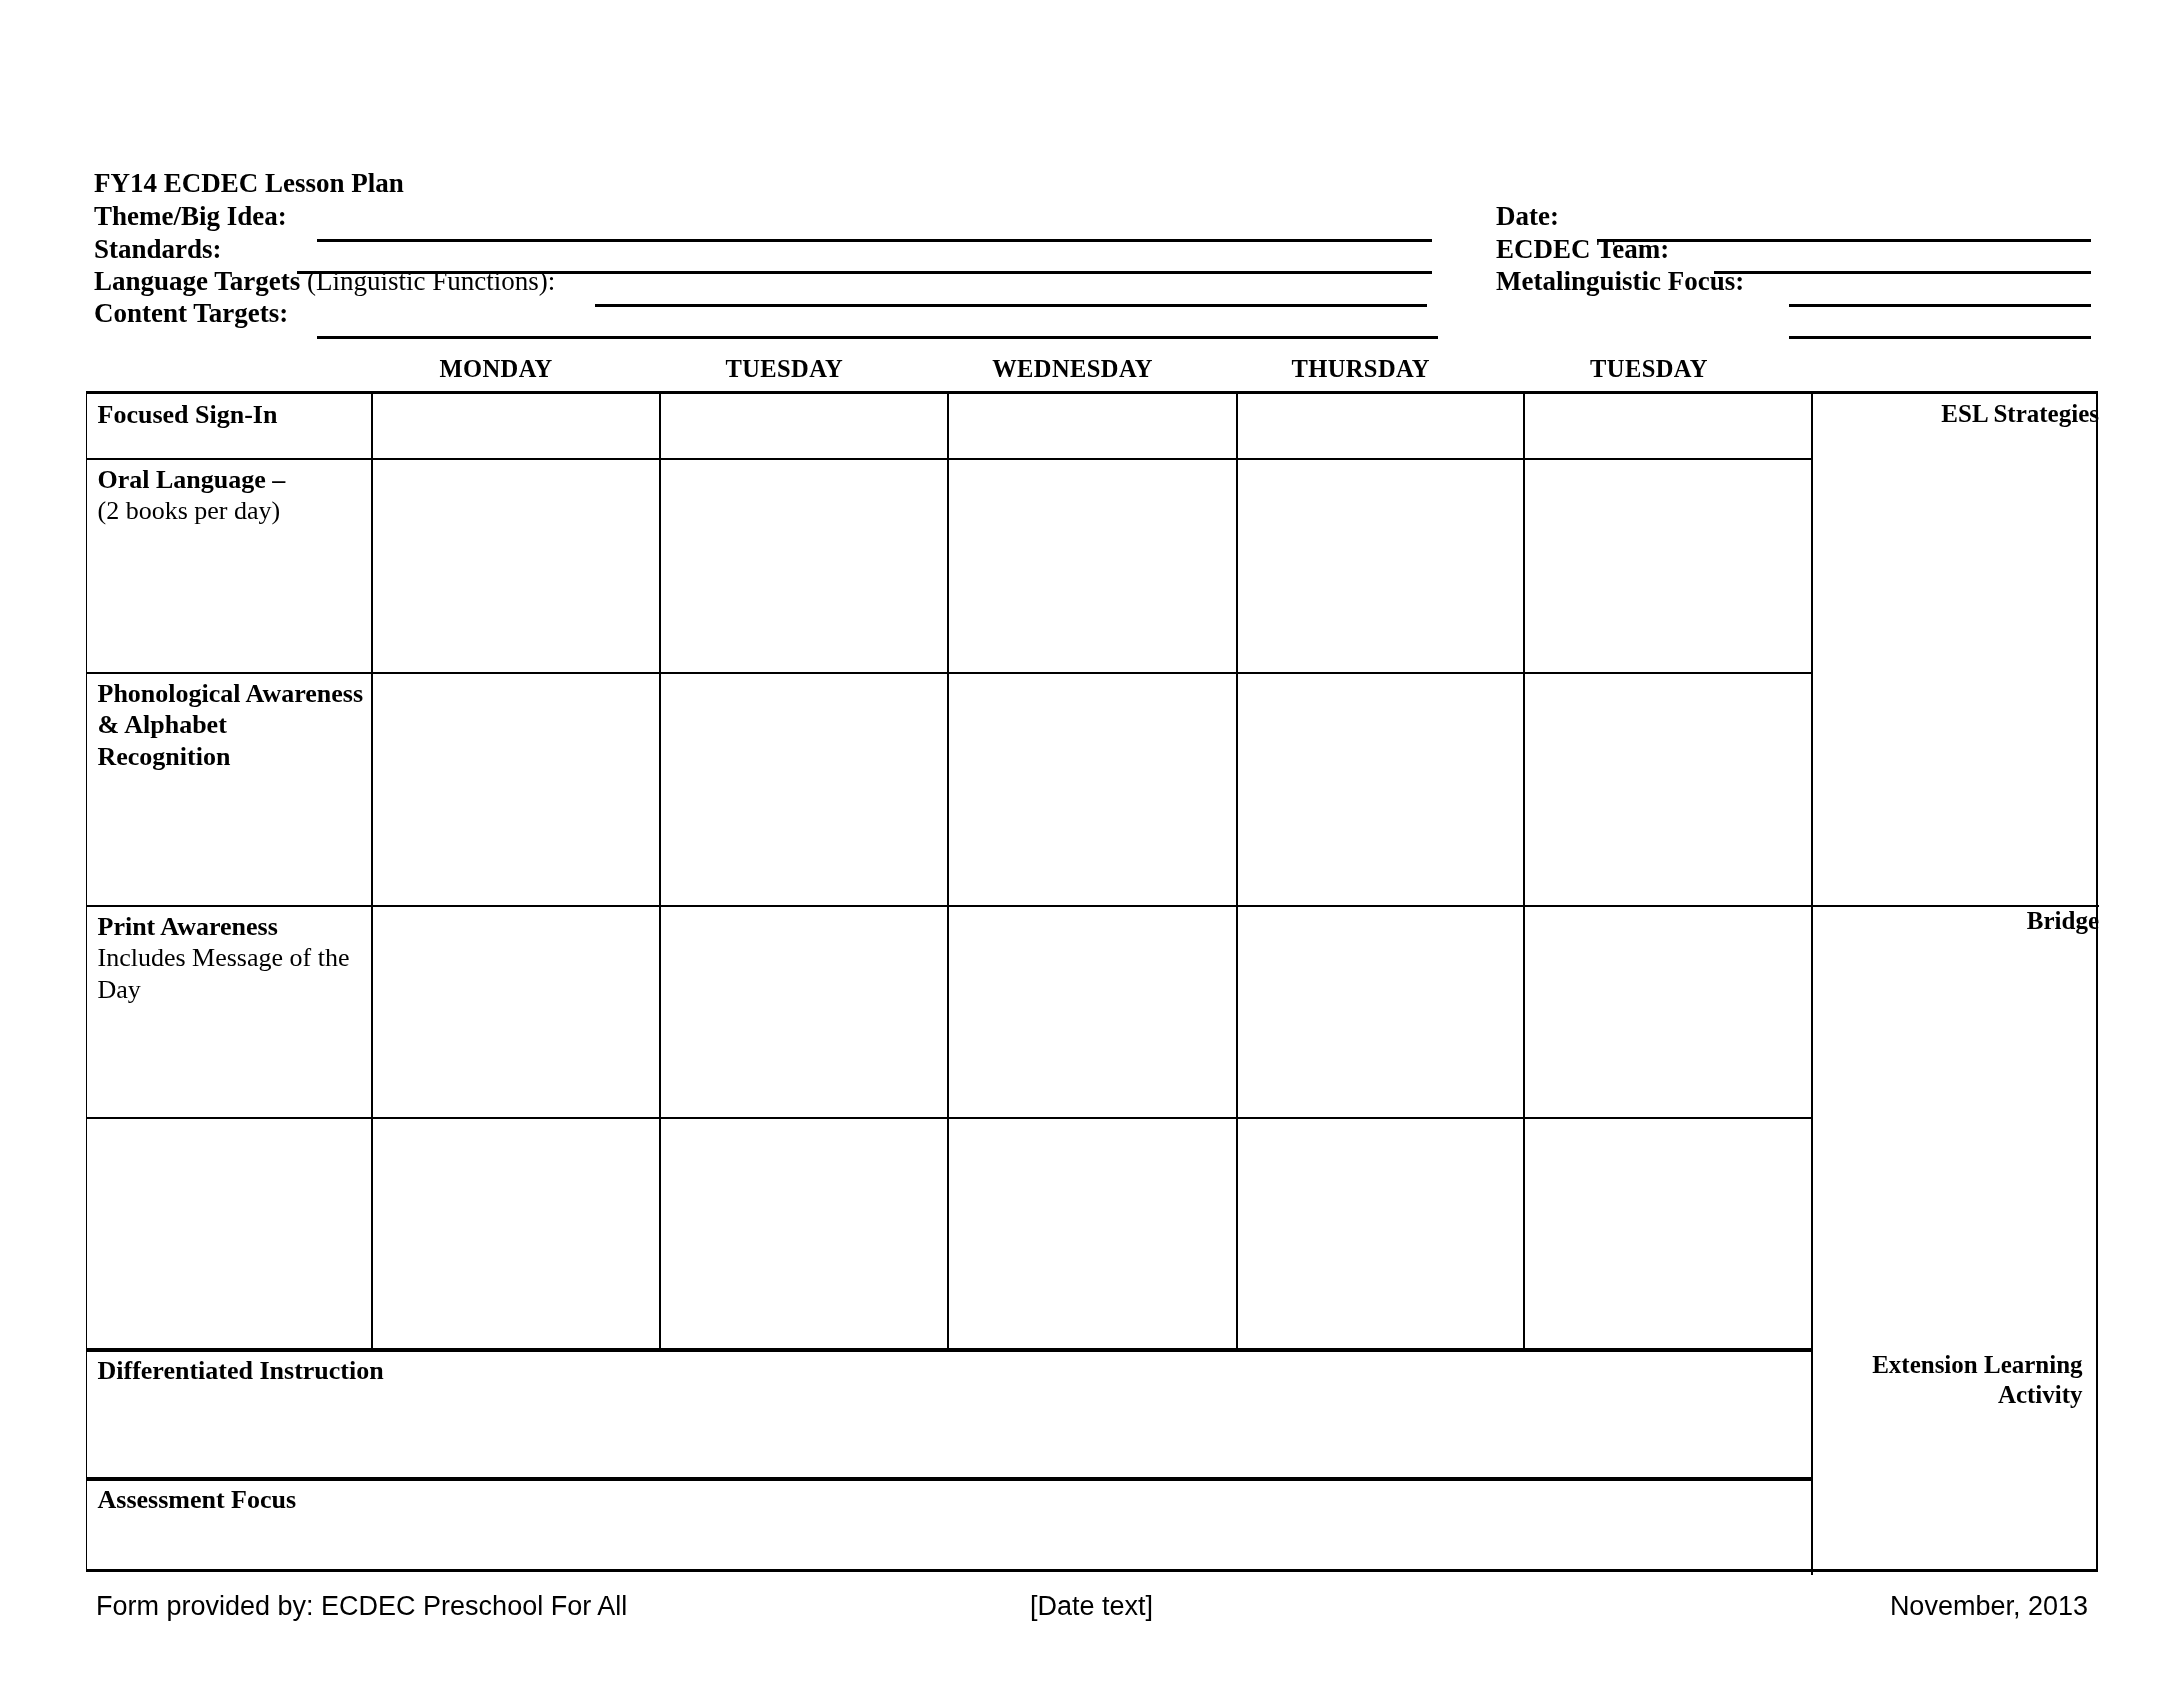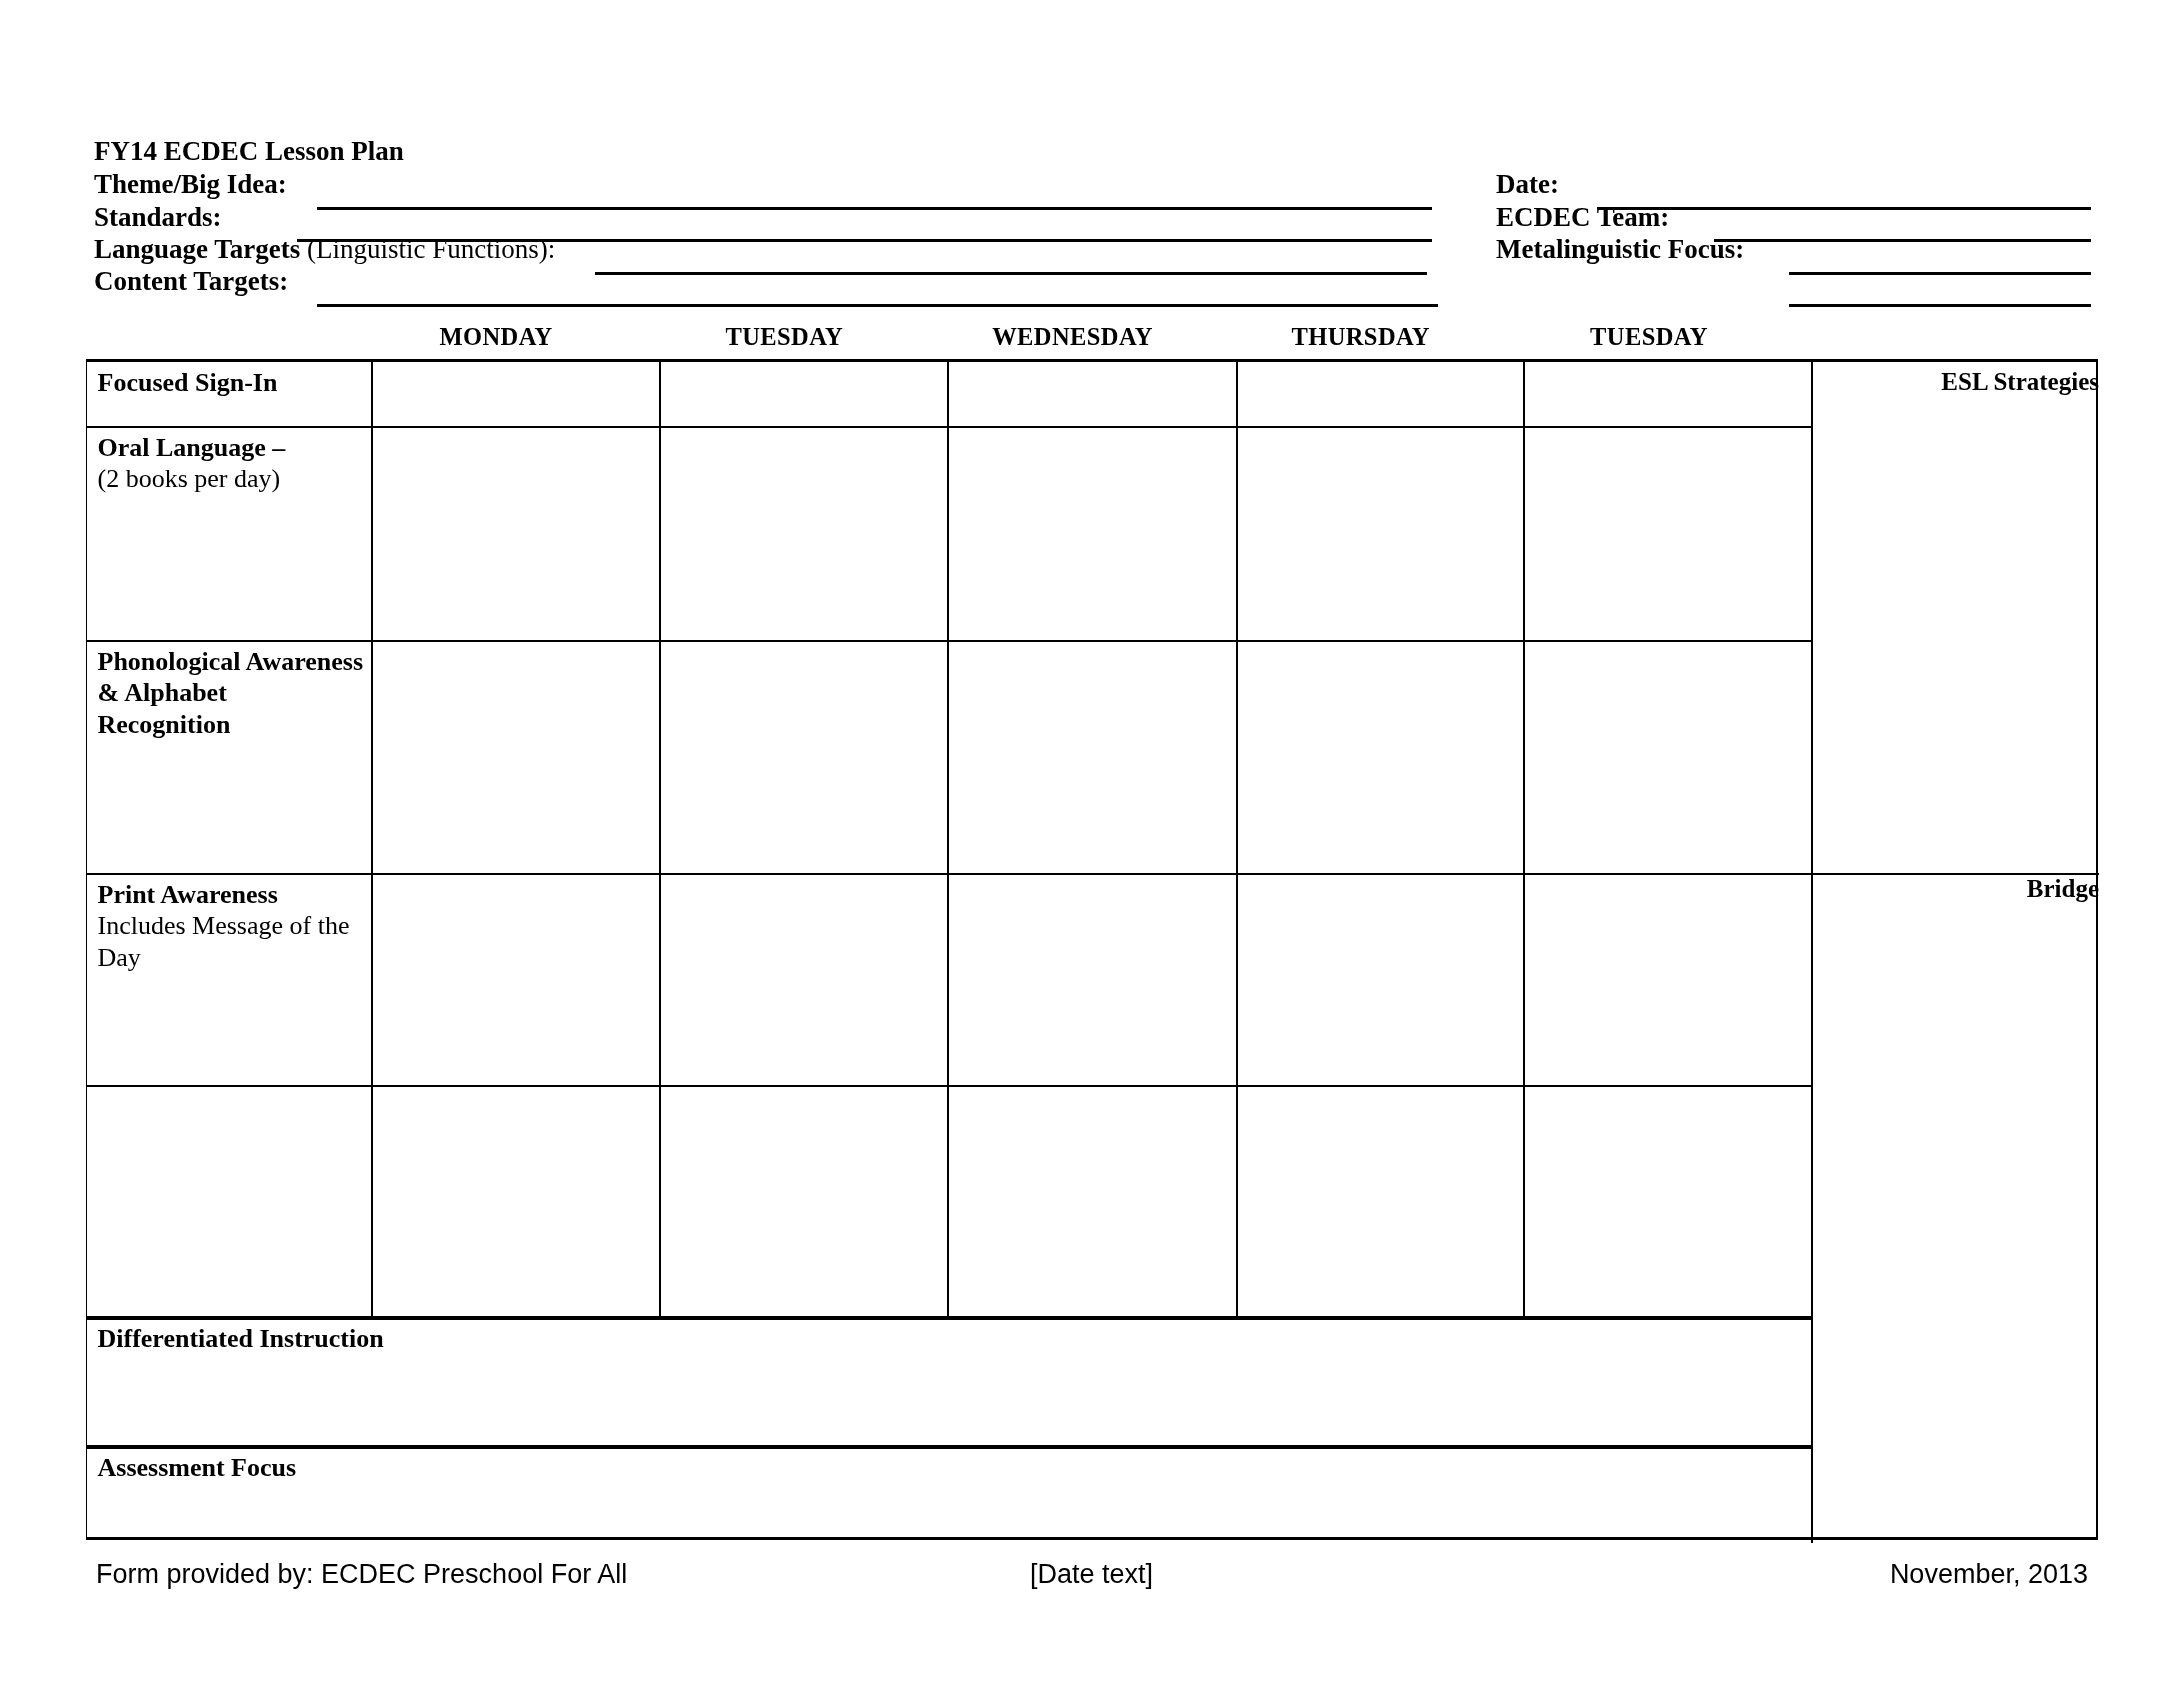--- a/index.html
+++ b/index.html
@@ -5,21 +5,21 @@
   html, body { margin: 0; padding: 0; background: #ffffff; }
   .page {
     position: relative;
     width: 2184px;
     height: 1687px;
     background: #ffffff;
     color: #000000;
     font-family: "Liberation Serif", "DejaVu Serif", serif;
     overflow: hidden;
   }
-  .abs { position: absolute; }
+  .abs { position: absolute; margin-top: 32px; }
   .sans  { font-family: "Liberation Sans", "DejaVu Sans", sans-serif; }
 
   
   .doc-title { left: 94px; top: 136px; font-size: 27px; font-weight: bold; white-space: nowrap; }
   .hlabel { font-size: 27px; font-weight: bold; white-space: nowrap; }
   .hlabel .normal { font-weight: normal; }
   .blank-line { height: 2.6px; background: #000000; }
 
   
   .days-row {
@@ -161,20 +161,21 @@
     </div>
     <div class="cell row-label" style="left:0; top:1085px; width:1726px; height:96px;">
       <span class="title">Assessment Focus</span>
     </div>
 
     <div class="side-cell" style="top:0; height:512px; padding-top:5.2px;">
       <div class="side-title">ESL Strategies</div>
     </div>
     <div class="side-cell" style="top:512px; height:669px; ">
       <div class="side-title">Bridge</div>
+      <div class="side-title" style="position:absolute; left:16.6px; top:444px; width:253px;">Extension Learning Activity</div>
     </div>
   </div>
 
   <div class="abs footer-text sans" style="left:96px; top:1559px;">Form provided by: ECDEC Preschool For All</div>
   <div class="abs footer-text sans" style="left:917px; top:1559px; width:349px; text-align:center;">[Date text]</div>
   <div class="abs footer-text sans" style="left:1747px; top:1559px; width:341px; text-align:right;">November, 2013</div>
 
 </div>
 
 

